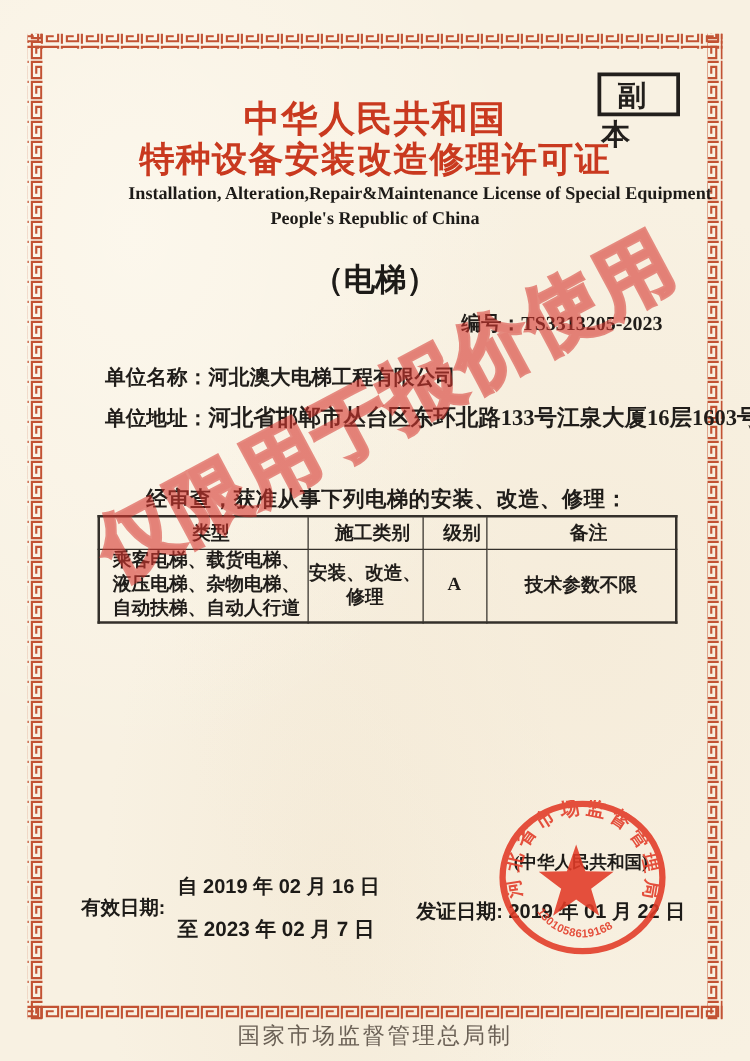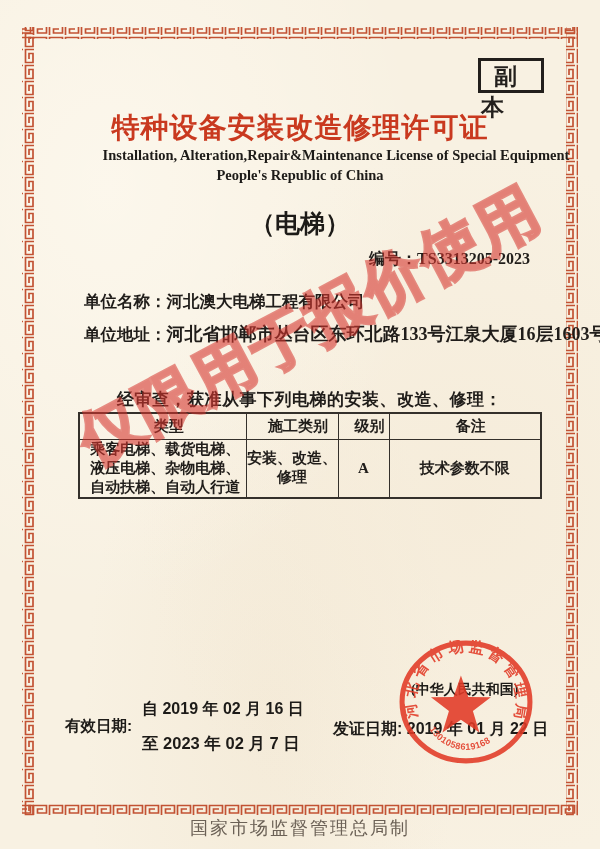--- a/index.html
+++ b/index.html
@@ -105,20 +105,21 @@
     <rect x="22" y="27" width="556" height="12" fill="url(#mh)"></rect>
     <rect x="22" y="804" width="556" height="12" fill="url(#mh)"></rect>
     <rect x="22" y="27" width="12" height="789" fill="url(#mv)"></rect>
     <rect x="566" y="27" width="12" height="789" fill="url(#mv)"></rect>
   </svg>
 
   <div class="copy-box">
     <span>副本</span>
   </div>
 
+  <div class="title-cn-1">中华人民共和国</div>
   <div class="title-cn-2">特种设备安装改造修理许可证</div>
   <div class="title-en-1">Installation, Alteration,Repair&amp;Maintenance License of Special Equipment</div>
   <div class="title-en-2">People's Republic of China</div>
   <div class="subtitle">（电梯）</div>
   <div class="license-no">编号：TS3313205-2023</div>
 
   <div class="field-row unit-name">
     <span class="field-label">单位名称：</span><span class="field-value">河北澳大电梯工程有限公司</span>
   </div>
   <div class="field-row unit-addr">

